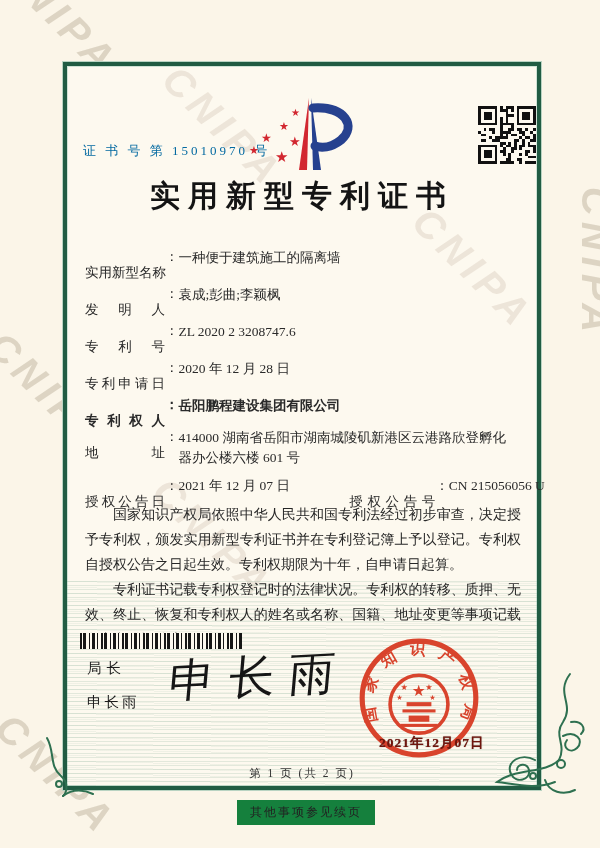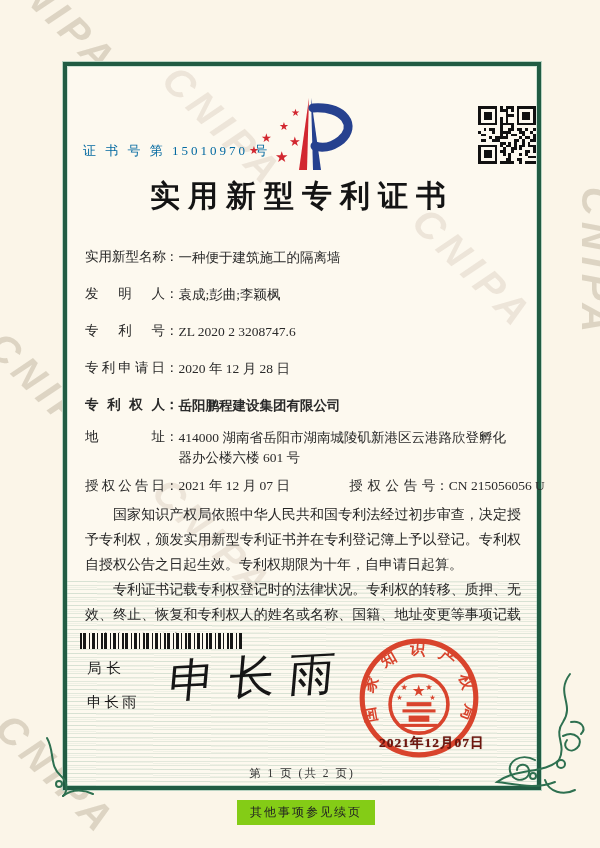--- a/index.html
+++ b/index.html
@@ -30,21 +30,21 @@
   }
   .certno{position:absolute;left:16px;top:36px;font-size:13px;letter-spacing:3px;color:#0369a1;margin-top:40px;}
   .logo{position:absolute;left:178px;top:30px;}
   .qr{position:absolute;left:411px;top:40px;width:58px;height:58px;}
   .title{
     position:absolute;left:0;top:110px;width:470px;text-align:center;
     font-size:30px;font-weight:bold;letter-spacing:8px;color:#141414;
   }
   .fields{position:absolute;left:18px;top:182px;width:440px;font-size:13.5px;color:#2a2a2a;}
   .frow{position:absolute;left:0;white-space:nowrap;}
-  .lbl{display:inline-block;width:80px;text-align:justify;text-align-last:justify;vertical-align:top;}
+  .lbl{display:inline-block;width:80px;text-align:justify;text-align-last:justify;vertical-align:top;margin-top:16px;}
   .colon{vertical-align:top;}
   .val{display:inline-block;max-width:340px;white-space:normal;vertical-align:top;line-height:20px;}
   .grant2{margin-left:28px;}
   .paras{
     position:absolute;left:18px;top:437px;width:436px;font-size:14px;
     line-height:1.78;color:#262626;text-align:justify;
   }
   .paras p{margin:0;text-indent:2em;}
   .barcode{
     position:absolute;left:13px;top:567px;width:162px;height:16px;
@@ -55,21 +55,21 @@
   .signature{position:absolute;left:100px;top:568px;}
   .seal{position:absolute;left:290px;top:570px;opacity:0.93;}
   .datestamp{
     position:absolute;left:312px;top:668px;width:180px;font-size:13.5px;font-weight:bold;
     letter-spacing:1px;color:#6e150d;text-shadow:0 0 1px rgba(60,10,5,0.6);z-index:3;
   }
   .page{position:absolute;left:0;top:700px;width:470px;text-align:center;font-size:11.5px;letter-spacing:2px;color:#333;}
   .orn-br{position:absolute;left:408px;top:598px;z-index:2;}
   .orn-bl{position:absolute;left:-30px;top:662px;z-index:2;}
   .footnote{
-    position:absolute;left:237px;top:800px;z-index:2;background:#84cc16;
+    position:absolute;left:237px;top:800px;z-index:2;background:#15803d;
     padding:4px 13px;font-size:12px;letter-spacing:2px;color:#222;
   }
 </style>
 </head>
 <body>
 
 <div class="wm" style="left:-18px;top:-8px;">CNIPA</div>
 <div class="wm" style="left:-28px;top:370px;">CNIPA</div>
 <div class="wm v" style="left:520px;top:240px;">CNIPA</div>
 <div class="wm" style="left:-20px;top:752px;">CNIPA</div>

